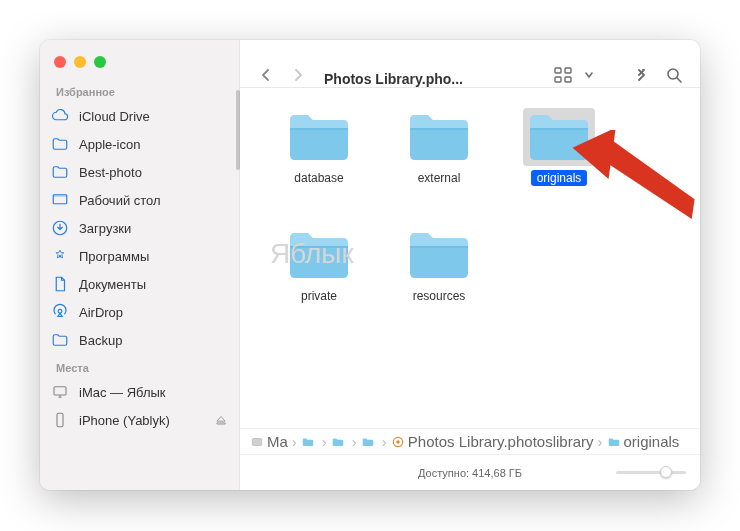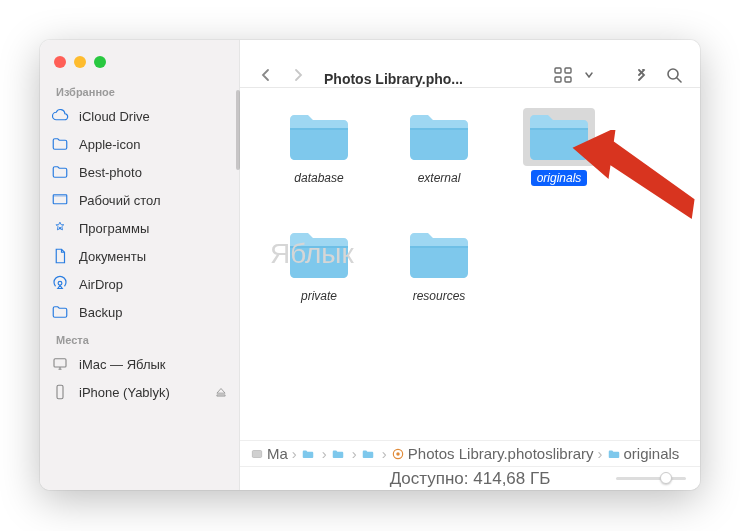--- a/index.html
+++ b/index.html
@@ -27,30 +27,30 @@
     padding: 0 14px; border-bottom: 1px solid #e8e8e8;
   }
   .tb-btn { width: 24px; height: 24px; display:flex; align-items:center; justify-content:center; color:#6a6a6a; border-radius:4px; }
   .tb-title { font-weight: 600; font-size: 14px; color: #333; margin: 0 6px; flex: 0 1 auto; white-space: nowrap; overflow: hidden; text-overflow: ellipsis; max-width: 190px;}
   .tb-spacer { flex: 1; }
   .grid {
     flex: 1; padding: 20px 24px; display: grid;
     grid-template-columns: repeat(3, 110px); grid-auto-rows: 110px;
     gap: 8px 10px; align-content: start; position: relative;
   }
-  .folder-item { display:flex; flex-direction:column; align-items:center; gap:4px;font-style:italic; }
+  .folder-item { display:flex; flex-direction:column; align-items:center; gap:4px; }
   .folder-icon-wrap { width:72px; height:58px; display:flex; align-items:center; justify-content:center; border-radius:4px; padding:2px;}
   .folder-item.selected .folder-icon-wrap { background: #d9d9d9; }
   .folder-label { font-size: 12px; color:#333; padding:1px 6px; border-radius:3px; }
   .folder-item.selected .folder-label { background:#0a60ff; color:#fff; }
   .watermark { position:absolute; left:30px; top:150px; font-size:28px; color:#d6d6d6; pointer-events:none; font-weight:400;}
   .pathbar { height: 26px; border-top:1px solid #eee; display:flex; align-items:center; gap:4px; padding:0 10px; font-size:15px; color:#666; overflow:hidden;}
   .pathbar .crumb { display:flex; align-items:center; gap:3px; white-space:nowrap;}
   .pathbar .sep { color:#bbb; }
-  .statusbar { height: 24px; border-top:1px solid #eee; display:flex; align-items:center; justify-content:center; gap:14px; font-size:17px; color:#666; position:relative;}
+  .statusbar { height: 36px; border-top:1px solid #eee; display:flex; align-items:center; justify-content:center; gap:14px; font-size:11px; color:#666; position:relative;}
   .slider { position:absolute; right:14px; display:flex; align-items:center;}
   .slider-track { width:70px; height:3px; background:#ddd; border-radius:2px; position:relative;}
   .slider-knob { width:12px; height:12px; background:#fff; border:1px solid #ccc; border-radius:50%; position:absolute; top:-5px; left:44px; box-shadow:0 1px 2px rgba(0,0,0,0.2);}
   .sidebar-scroll-hint { position:absolute; left:196px; top:50px; width:4px; height:80px; background:rgba(0,0,0,0.18); border-radius:2px;}
   .arrow-annot { position:absolute; pointer-events:none; }
   svg { display:block; }
 </style>
 </head>
 <body>
 
@@ -94,20 +94,29 @@
             <svg width="18" height="18" viewBox="0 0 24 24">
               <rect x="3" y="5" width="18" height="12" rx="1" fill="none" stroke="#2a7de1" stroke-width="1.6"></rect>
               <rect x="3" y="5" width="18" height="3" fill="#2a7de1" opacity="0.25"></rect>
             </svg>
           </span>
     <span>Рабочий стол</span>
         </div>
         <div class="sb-item">
           <span class="sb-icon">
             <svg width="18" height="18" viewBox="0 0 24 24">
+              <circle cx="12" cy="12" r="9" fill="none" stroke="#2a7de1" stroke-width="1.6"></circle>
+              <path d="M12 7v7m0 0 3-3m-3 3-3-3" stroke="#2a7de1" stroke-width="1.6" fill="none" stroke-linecap="round"></path>
+            </svg>
+          </span>
+    <span>Загрузки</span>
+        </div>
+        <div class="sb-item">
+          <span class="sb-icon">
+            <svg width="18" height="18" viewBox="0 0 24 24">
               <path d="M12 3l2 4h4l-3 3 1 5-4-2-4 2 1-5-3-3h4z" fill="none" stroke="#2a7de1" stroke-width="1.4" transform="scale(0.85) translate(2 2)"></path>
               <circle cx="12" cy="12" r="1.5" fill="#2a7de1"></circle>
             </svg>
           </span>
     <span>Программы</span>
         </div>
         <div class="sb-item">
           <span class="sb-icon">
             <svg width="18" height="18" viewBox="0 0 24 24">
               <path d="M7 3h7l4 4v14H7z" fill="none" stroke="#2a7de1" stroke-width="1.6"></path>

